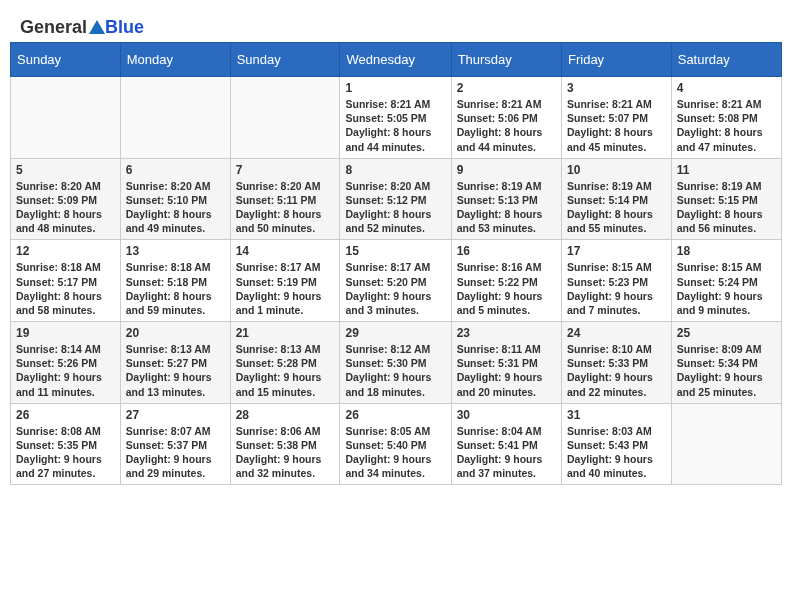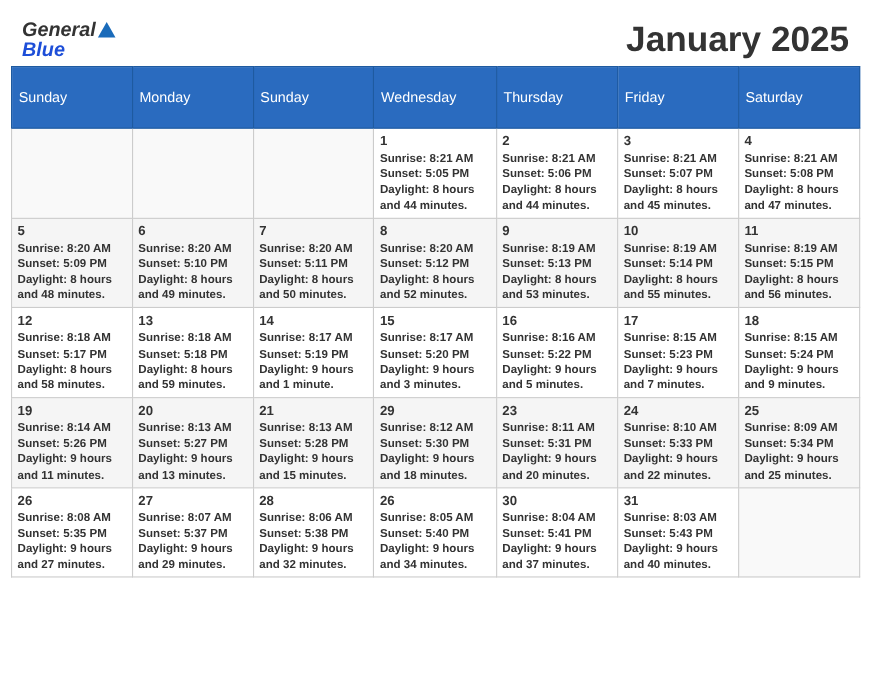--- a/index.html
+++ b/index.html
@@ -11,23 +11,21 @@
       padding: 10px;
     }
     .header {
       display: flex;
       justify-content: space-between;
       align-items: flex-start;
       padding: 8px 10px 6px 10px;
     }
     .logo {
       display: flex;
-      flex-direction: column;
       align-items: flex-start;
-      font-style: italic;
     }
     .logo-general {
       font-size: 18px;
       font-weight: bold;
       color: #333;
       line-height: 1;
     }
     .logo-blue {
       font-size: 18px;
       font-weight: bold;
@@ -63,21 +61,21 @@
     }
     .calendar {
       width: 100%;
       border-collapse: collapse;
       border: 1px solid #ccc;
     }
     .calendar th {
       background-color: #2a6bbf;
       color: #fff;
       text-align: left;
-      padding: 20px 6px;
+      padding: 9px 6px;
       font-size: 13px;
       font-weight: normal;
       border: 1px solid #1e5aa0;
     }
     .calendar td {
       vertical-align: top;
       border: 1px solid #ccc;
       padding: 4px 5px;
       font-size: 10.5px;
       color: #333;
@@ -107,21 +105,20 @@
 
 <div class="header">
   <div class="logo">
     <div class="logo-top">
       <span class="logo-general">General</span>
       <span class="logo-triangle"></span>
     </div>
     <span class="logo-blue">Blue</span>
   </div>
   <div class="title-block">
-    <div class="title-month">January 2025</div>
   </div>
 </div>
 
 <table class="calendar">
   <thead>
     <tr>
     <th>Sunday</th>
         <th>Monday</th>
         <th>Sunday</th>
         <th>Wednesday</th>

